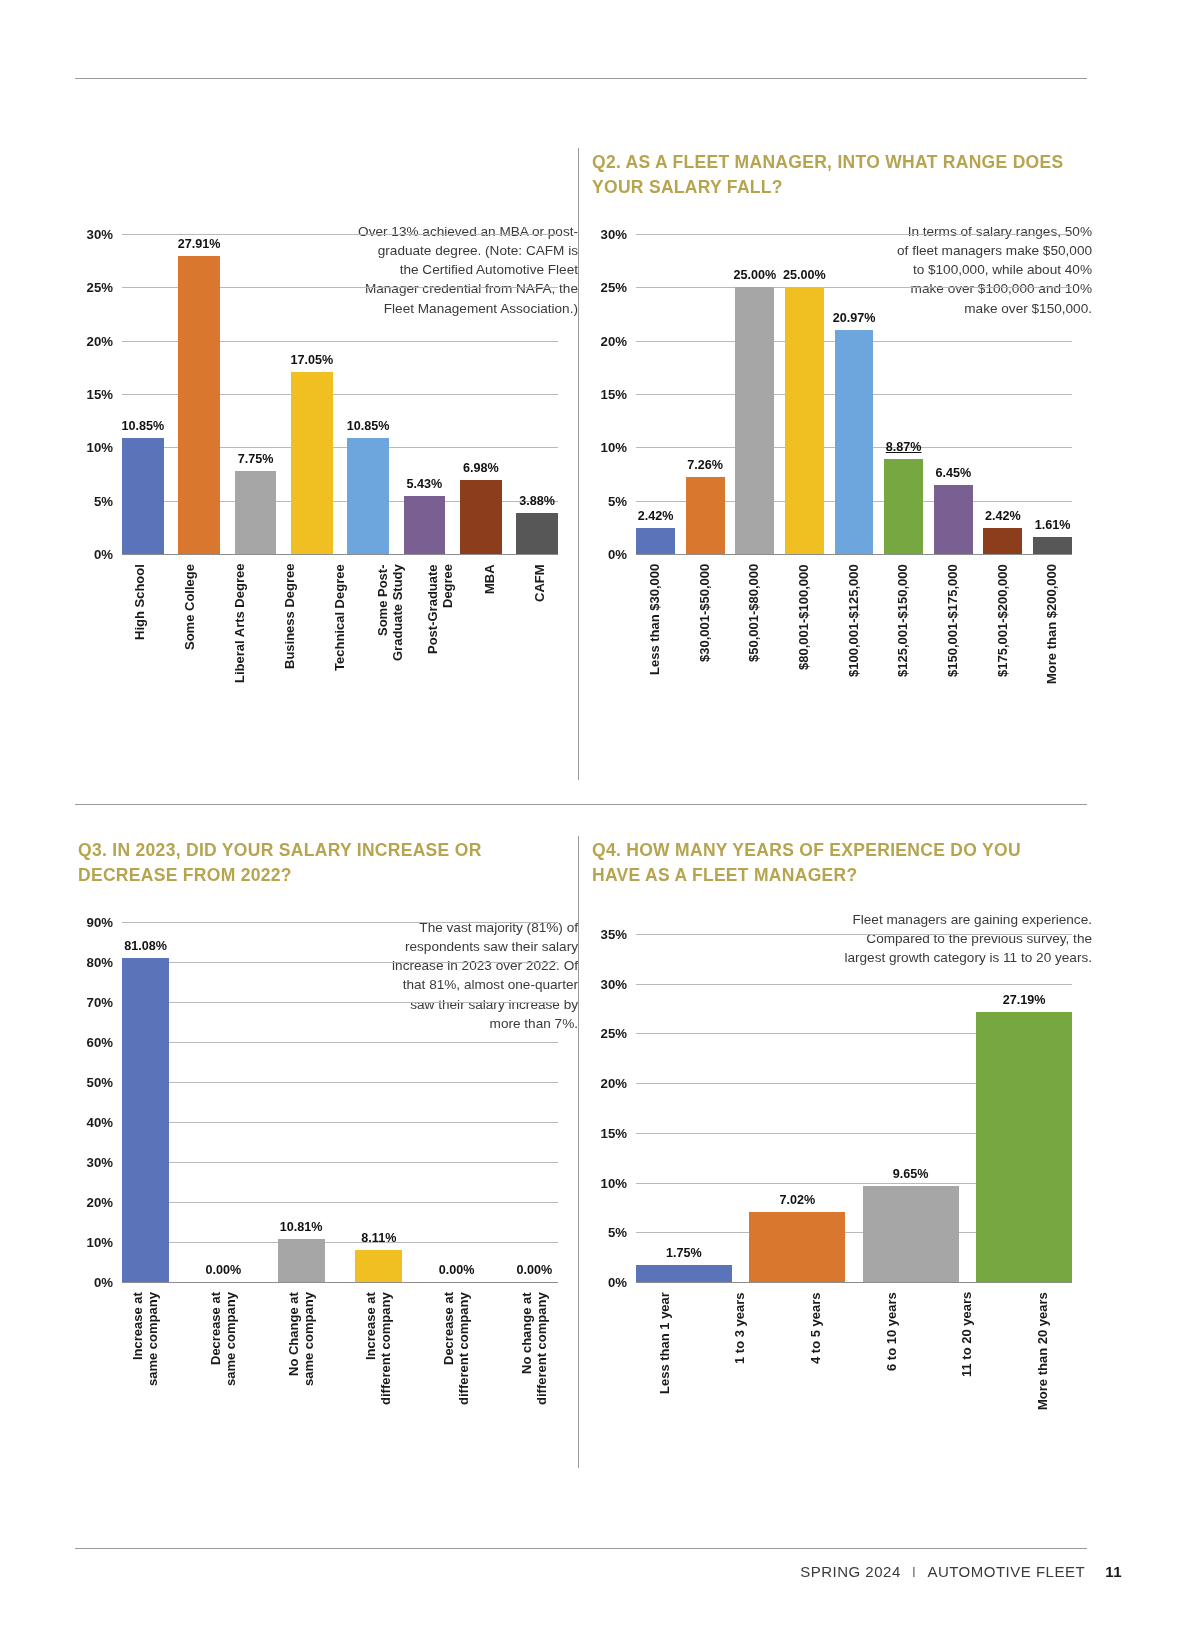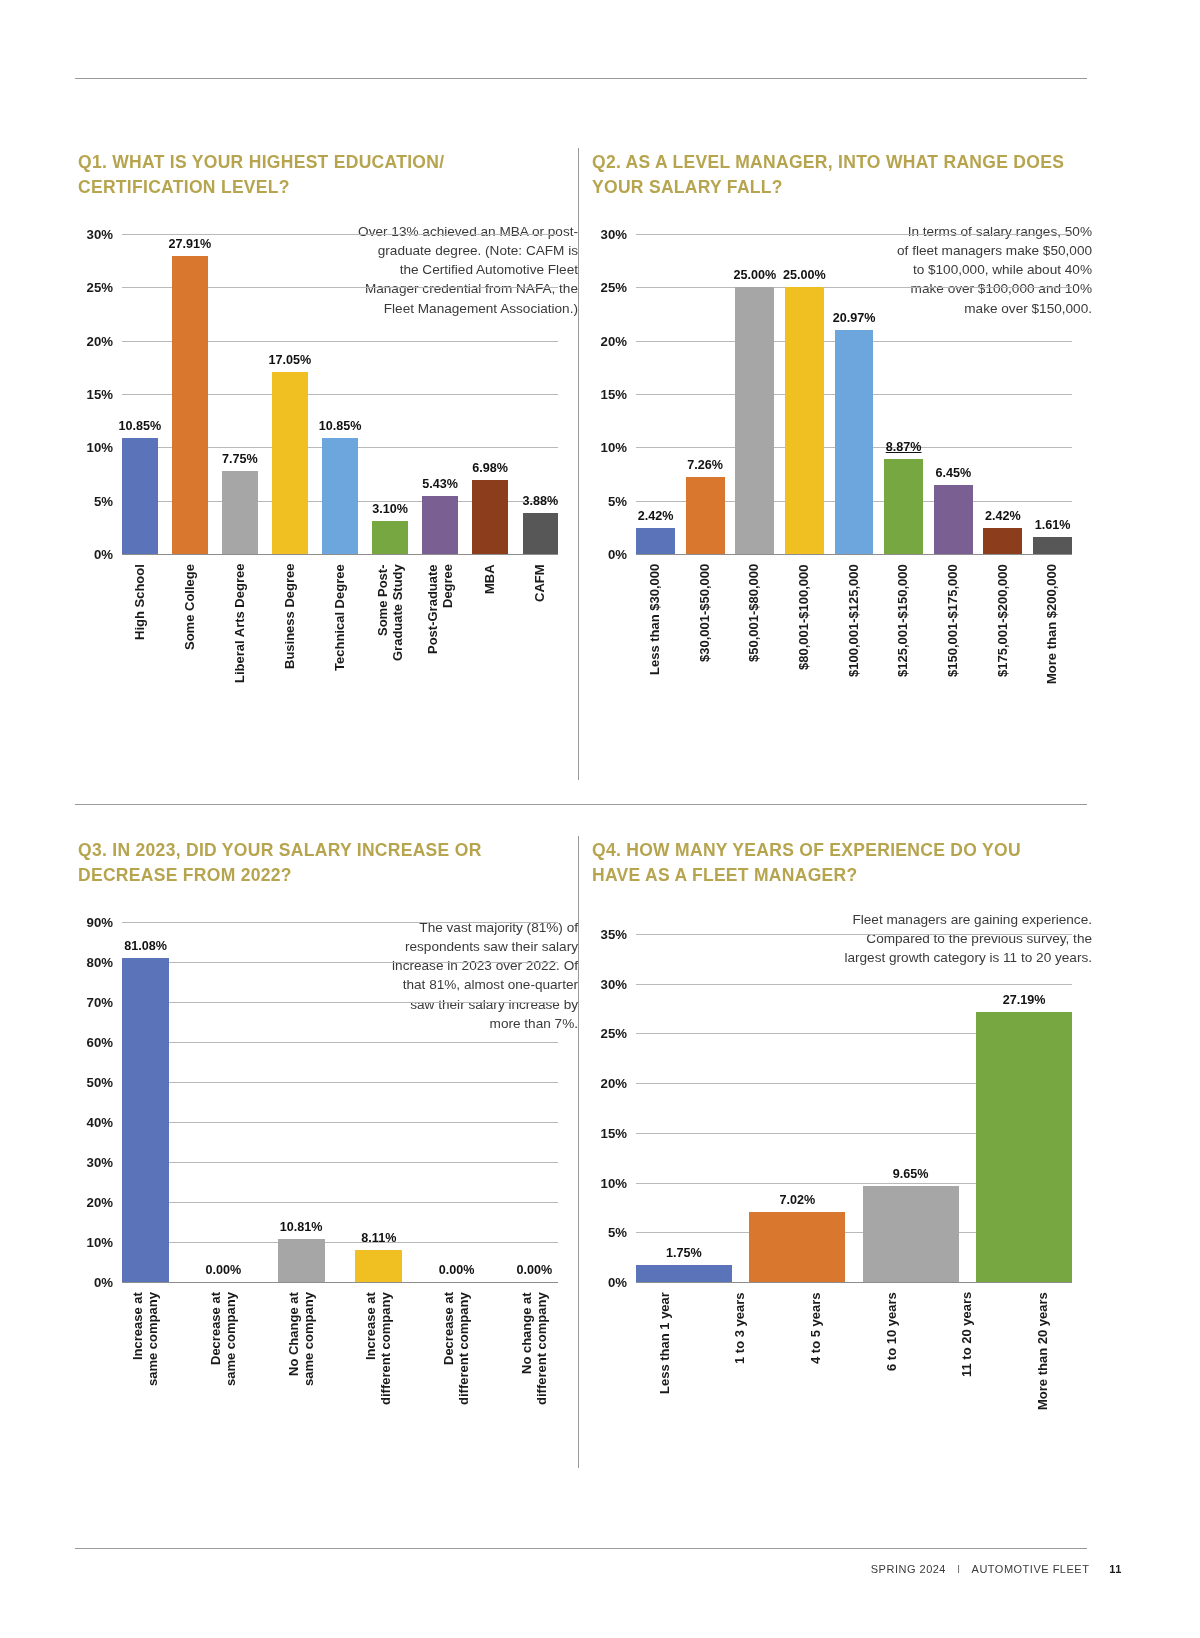--- a/index.html
+++ b/index.html
@@ -84,21 +84,21 @@
     line-height:1.12;
     text-align:right;
     color:#1a1a1a;
     white-space:pre-line;
   }
 
   
   .footer {
     position:absolute;
     right:78px; top:1563px;
-    font-size:11px;
+    font-size:15px;
     letter-spacing:0.5px;
     color:#3a3a3a;
     display:flex;
     align-items:center;
     gap:11px;
   }
   .footer .pg { font-weight:700; color:#1a1a1a; margin-left:9px; }
   .footer .sep { color:#777; }
 </style>
 </head>
@@ -106,21 +106,20 @@
 
 <div class="page">
 
   <div class="rule-top"></div>
   <div class="rule-mid"></div>
   <div class="rule-bottom"></div>
   <div class="vrule-top"></div>
   <div class="vrule-bot"></div>
 
   <section class="panel" id="panel-q1">
-    <h2 class="q-title">Q1. WHAT IS YOUR HIGHEST EDUCATION/ CERTIFICATION LEVEL?</h2>
     <p class="blurb" id="blurb-q1" style="top: 58px; right: 0px; width: 222px;">Over 13% achieved an MBA or post-graduate degree. (Note: CAFM is the Certified Automotive Fleet Manager credential from NAFA, the Fleet Management Association.)</p>
     <div class="plot" id="plot-q1" style="left: 0px; top: 84px; width: 480px; height: 410px;">
         <div class="ytick" style="left: 0px; width: 35px; top: 320px;">0%</div>
         <div class="gridline" style="left: 44px; top: 267px; width: 436px;"></div>
         <div class="ytick" style="left: 0px; width: 35px; top: 267px;">5%</div>
         <div class="gridline" style="left: 44px; top: 213px; width: 436px;"></div>
         <div class="ytick" style="left: 0px; width: 35px; top: 213px;">10%</div>
         <div class="gridline" style="left: 44px; top: 160px; width: 436px;"></div>
         <div class="ytick" style="left: 0px; width: 35px; top: 160px;">15%</div>
         <div class="gridline" style="left: 44px; top: 107px; width: 436px;"></div>
@@ -145,24 +144,20 @@
           </div>
           <div class="barcell" style="flex: 1 1 0px;">
             <div class="bar-value" style="bottom: 186.867px; margin-top: 29px;">17.05%</div>
             <div class="bar" style="height: 181.867px; background: rgb(240, 191, 33);"></div>
           </div>
           <div class="barcell" style="flex: 1 1 0px;">
             <div class="bar-value" style="bottom: 120.733px;">10.85%</div>
             <div class="bar" style="height: 115.733px; background: rgb(109, 166, 221);"></div>
           </div>
           <div class="barcell" style="flex: 1 1 0px;">
-            <div class="bar-value" style="bottom: 38.0667px;">3.10%</div>
-            <div class="bar" style="height: 33.0667px; background: rgb(119, 167, 64);"></div>
-          </div>
-          <div class="barcell" style="flex: 1 1 0px;">
             <div class="bar-value" style="bottom: 62.92px;">5.43%</div>
             <div class="bar" style="height: 57.92px; background: rgb(122, 95, 146);"></div>
           </div>
           <div class="barcell" style="flex: 1 1 0px;">
             <div class="bar-value" style="bottom: 79.4533px;">6.98%</div>
             <div class="bar" style="height: 74.4533px; background: rgb(140, 61, 28);"></div>
           </div>
           <div class="barcell" style="flex: 1 1 0px;">
             <div class="bar-value" style="bottom: 46.3867px;">3.88%</div>
             <div class="bar" style="height: 41.3867px; background: rgb(87, 87, 87);"></div>
@@ -196,21 +191,21 @@
             <div class="xlab">MBA</div>
           </div>
           <div class="xlab-cell" style="flex: 1 1 0px;">
             <div class="xlab">CAFM</div>
           </div>
         </div>
       </div>
   </section>
 
   <section class="panel" id="panel-q2">
-    <h2 class="q-title">Q2. AS A LEVEL MANAGER, INTO WHAT RANGE DOES YOUR SALARY FALL?</h2>
+    <h2 class="q-title">Q2. AS A FLEET MANAGER, INTO WHAT RANGE DOES YOUR SALARY FALL?</h2>
     <p class="blurb" id="blurb-q2" style="top: 58px; right: 0px; width: 196px;">In terms of salary ranges, 50% of fleet managers make $50,000 to $100,000, while about 40% make over $100,000 and 10% make over $150,000.</p>
     <div class="plot" id="plot-q2" style="left: 0px; top: 84px; width: 480px; height: 410px;">
         <div class="ytick" style="left: 0px; width: 35px; top: 320px;">0%</div>
         <div class="gridline" style="left: 44px; top: 267px; width: 436px;"></div>
         <div class="ytick" style="left: 0px; width: 35px; top: 267px;">5%</div>
         <div class="gridline" style="left: 44px; top: 213px; width: 436px;"></div>
         <div class="ytick" style="left: 0px; width: 35px; top: 213px;">10%</div>
         <div class="gridline" style="left: 44px; top: 160px; width: 436px;"></div>
         <div class="ytick" style="left: 0px; width: 35px; top: 160px;">15%</div>
         <div class="gridline" style="left: 44px; top: 107px; width: 436px;"></div>

